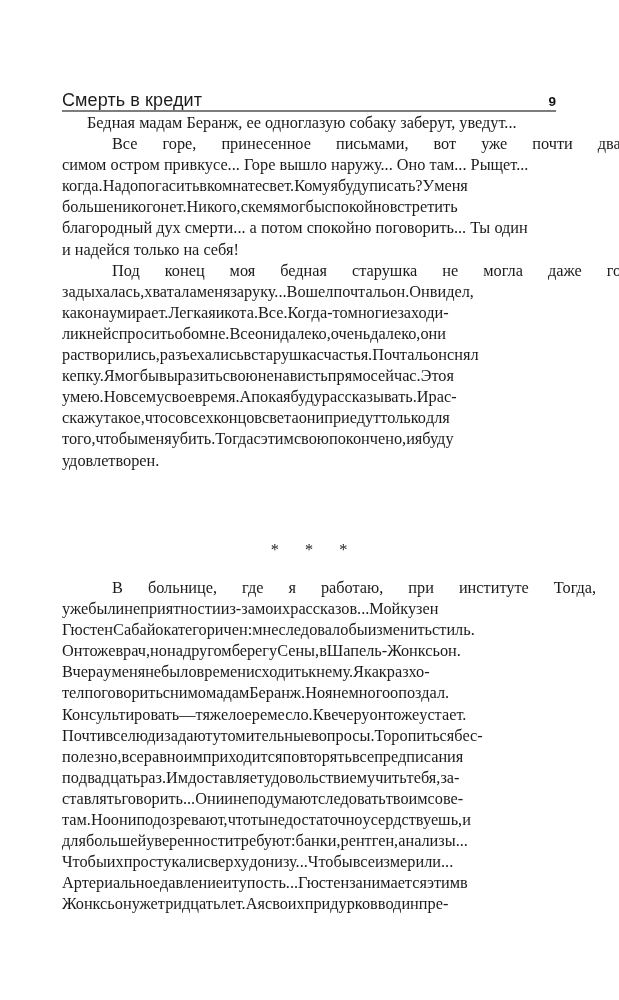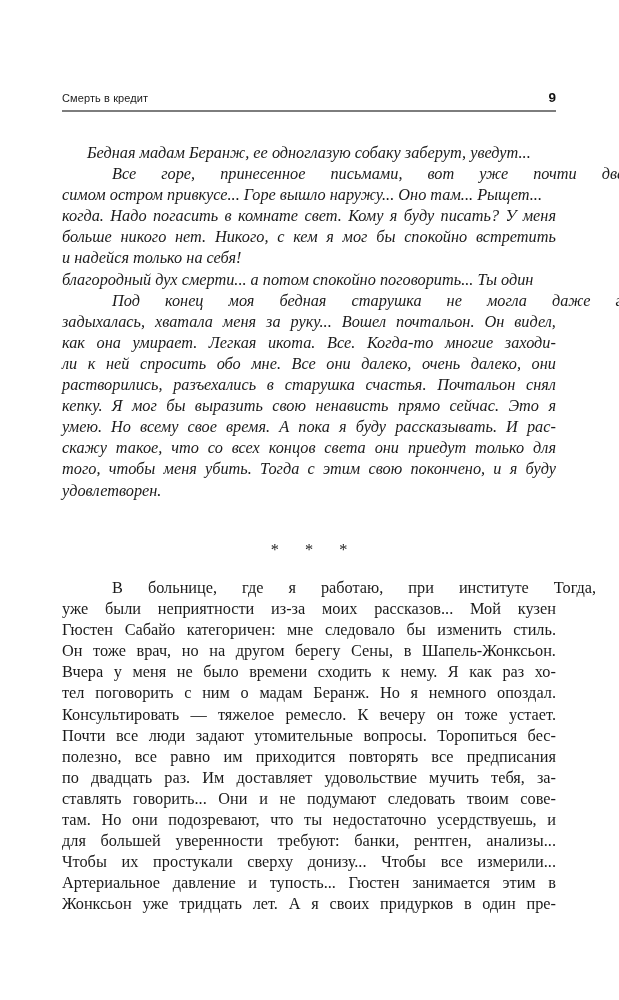--- a/index.html
+++ b/index.html
@@ -32,21 +32,21 @@
     position: absolute;
     left: 62px;
     top: 90px;
     width: 494px;
     display: flex;
     align-items: baseline;
     justify-content: space-between;
   }
   .header-title {
     font-family: "Liberation Sans", "DejaVu Sans", sans-serif;
-    font-size: 11px;
+    font-size: 18px;
     font-weight: 400;
     color: #1c1c1c;
     letter-spacing: 0.1px;
     white-space: nowrap;
   }
   .header-folio {
     font-family: "Liberation Sans", "DejaVu Sans", sans-serif;
     font-size: 13.5px;
     font-weight: 700;
     color: #111111;
@@ -57,23 +57,22 @@
     top: 110px;
     width: 494px;
     height: 1.6px;
     background: #7d7d7d;
   }
 
   
   .body-text {
     position: absolute;
     left: 62px;
-    top: 142px;
+    top: 112px;
     width: 494px;
-    font-style: italic;
   }
 
   .para {
     margin: 0;
   }
   .para + .para {
     margin-top: 0;
   }
 
   
@@ -81,21 +80,21 @@
     display: block;
     height: 21.1px;
     line-height: 21.1px;
     font-size: 16.3px;
     white-space: nowrap;
     overflow: visible;
   }
   
   .line.just {
     display: flex;
-    justify-content: space-between;
+    justify-content: flex-start;
     white-space: normal;
   }
   .line.just > .w {
     white-space: pre;
   }
   .line.indent {
     text-indent: 25px;
   }
   .line.indent.just {
     padding-left: 25px;
@@ -171,22 +170,22 @@
           <span class="w">нет.</span>
           <span class="w">Никого,</span>
           <span class="w">с</span>
           <span class="w">кем</span>
           <span class="w">я</span>
           <span class="w">мог</span>
           <span class="w">бы</span>
           <span class="w">спокойно</span>
           <span class="w">встретить</span>
         </div>
+        <div class="line">благородный дух смерти... а потом спокойно поговорить... Ты один</div>
         <div class="line">и надейся только на себя!</div>
-        <div class="line">благородный дух смерти... а потом спокойно поговорить... Ты один</div>
       </div>
       <div class="para">
         <div class="line indent just">
           <span class="w">Под</span>
           <span class="w">конец</span>
           <span class="w">моя</span>
           <span class="w">бедная</span>
           <span class="w">старушка</span>
           <span class="w">не</span>
           <span class="w">могла</span>

